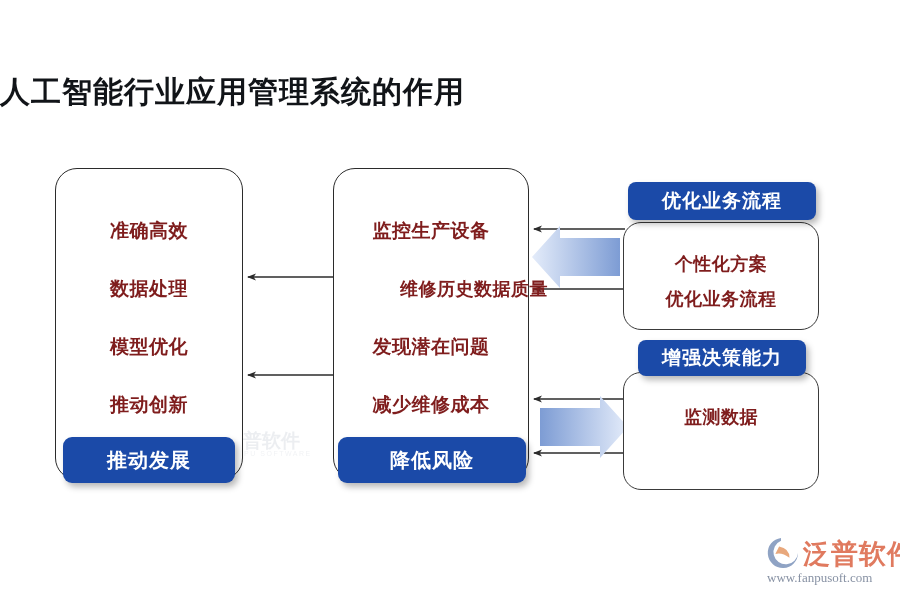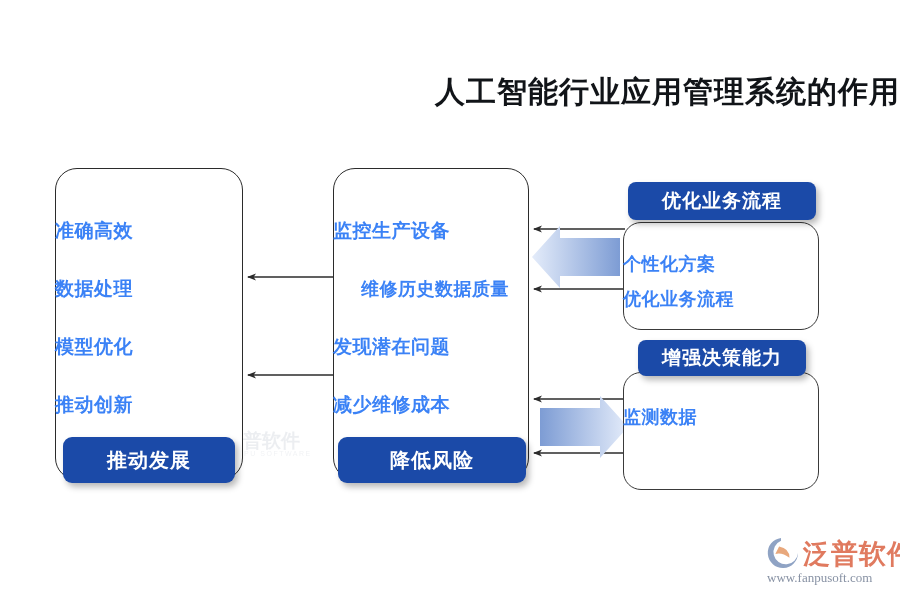--- a/index.html
+++ b/index.html
@@ -21,21 +21,21 @@
     width: 900px;
     height: 600px;
   }
 
   
   .title {
     position: absolute;
     left: 0;
     top: 72px;
     width: 900px;
-    text-align: right;
+    text-align: left;
     font-size: 30px;
     font-weight: bold;
     color: #111418;
     letter-spacing: 1px;
     white-space: nowrap;
   }
 
   
   .wm {
     position: absolute;
@@ -107,24 +107,24 @@
   .bluebox.small {
     font-size: 19px;
     border-radius: 8px;
   }
 
   
   .item {
     position: absolute;
     width: 100%;
     left: 0;
-    text-align: left;
+    text-align: center;
     font-size: 19px;
     font-weight: bold;
-    color: #3b82f6;
+    color: #7f1d1d;
     white-space: nowrap;
     letter-spacing: 0.5px;
   }
   .item.sm { font-size: 18px; }
 
   
   #lines {
     position: absolute;
     left: 0; top: 0;
     width: 900px;

